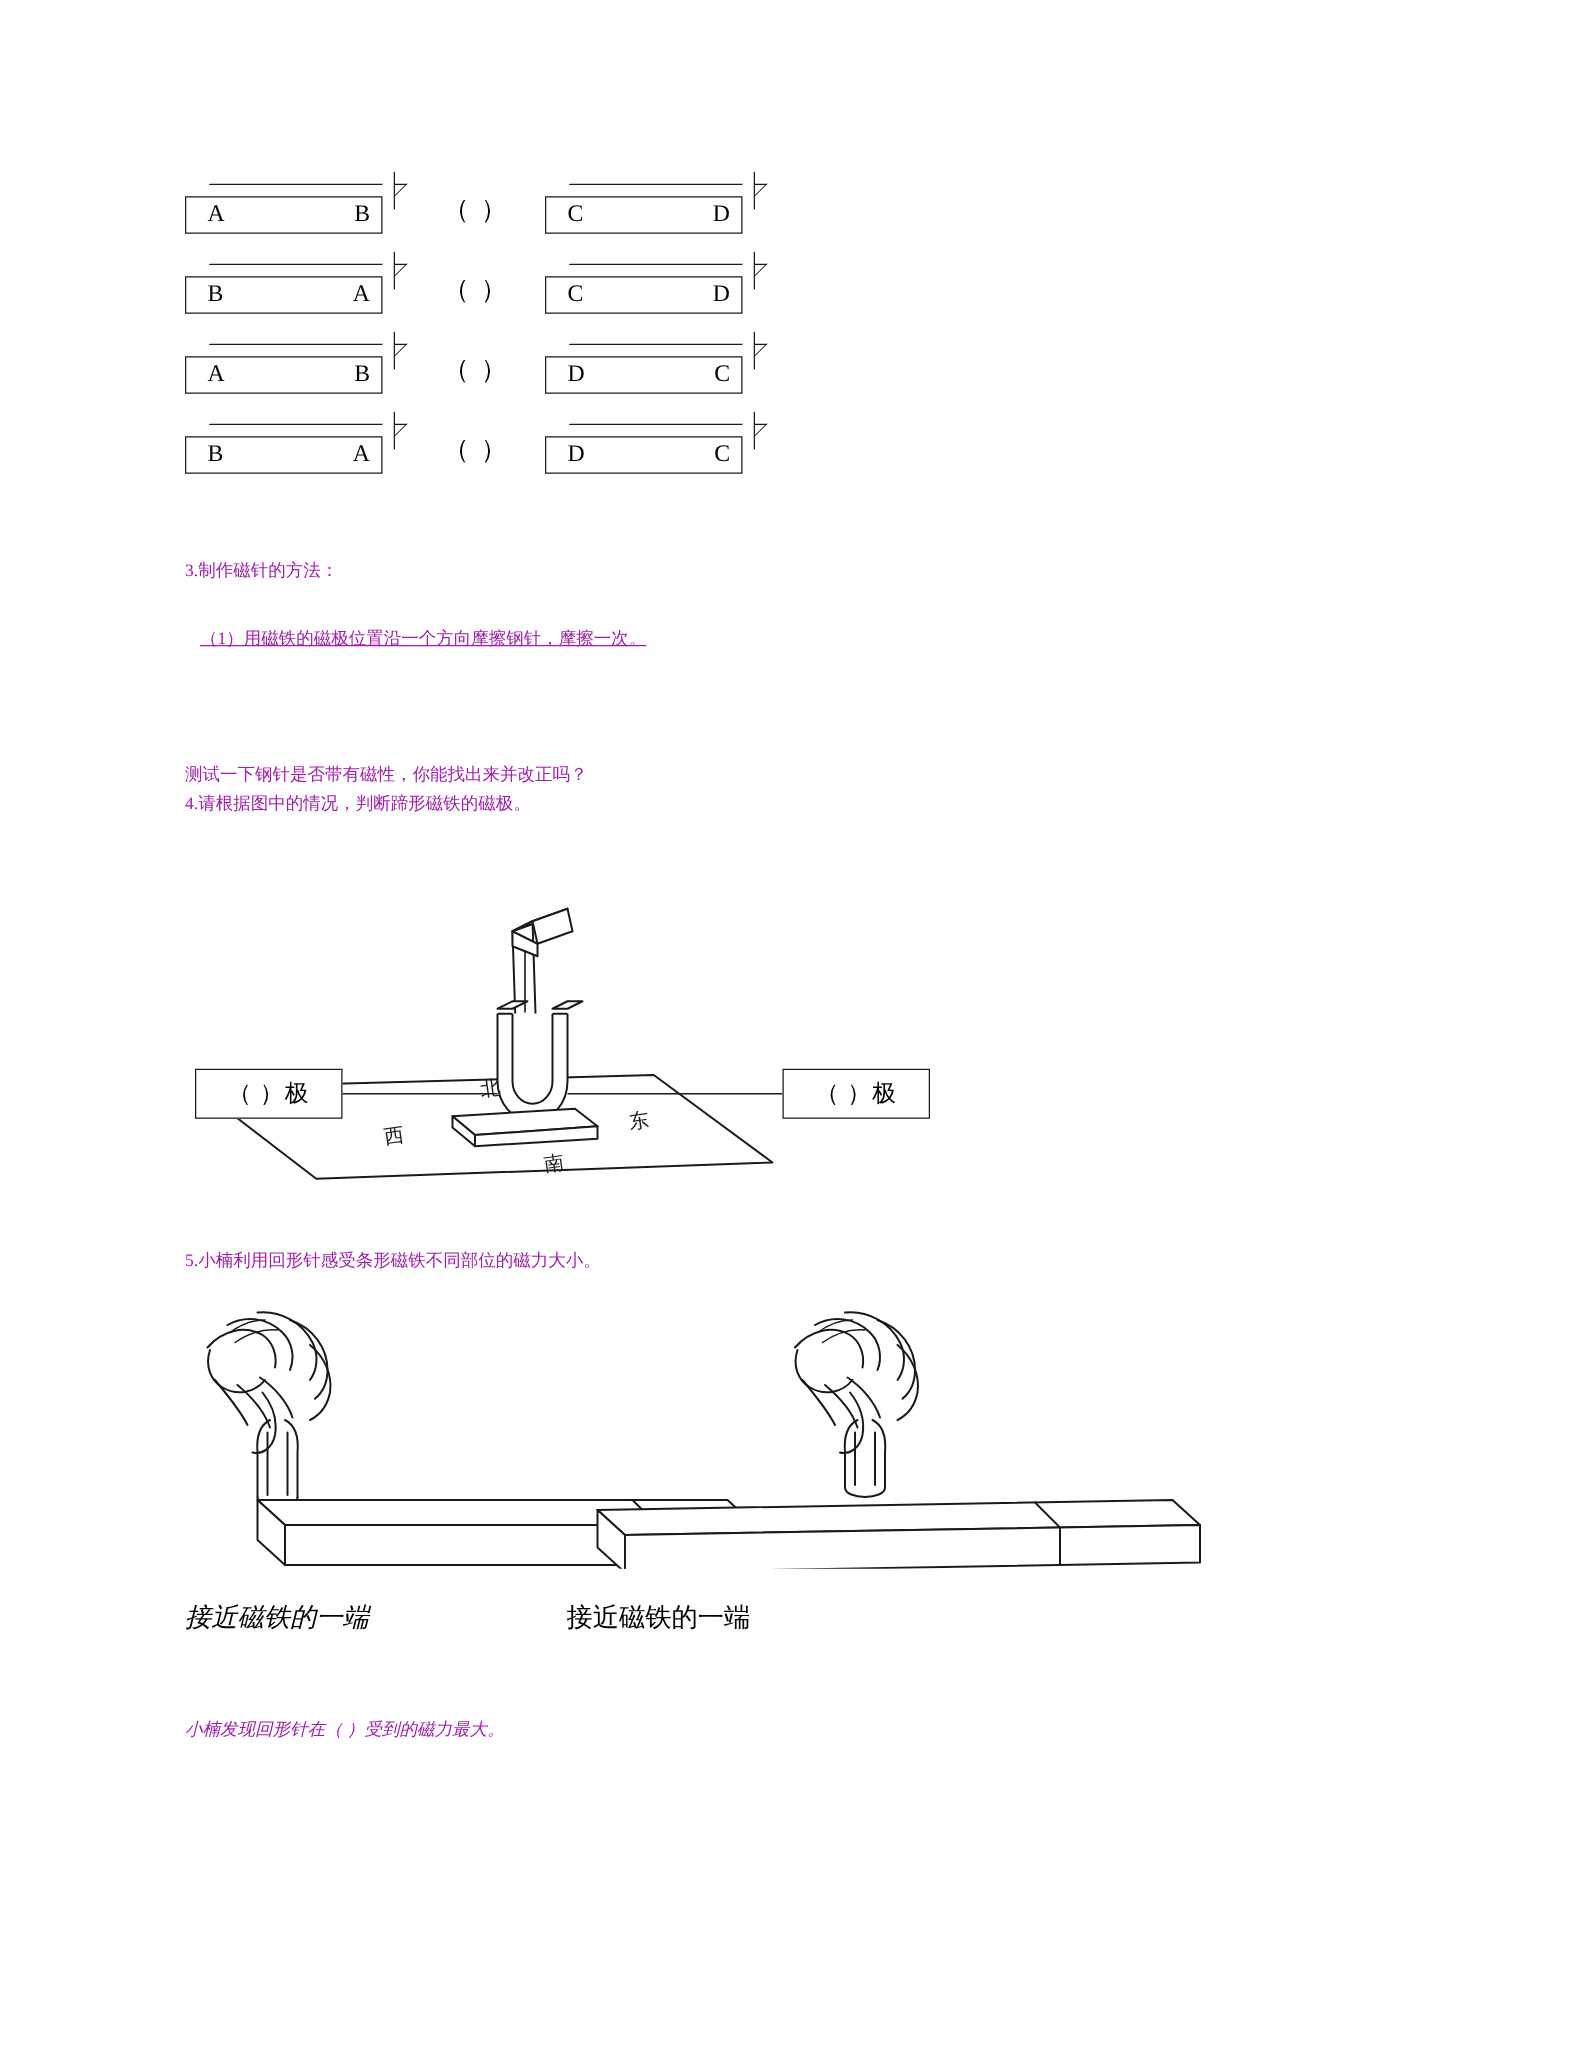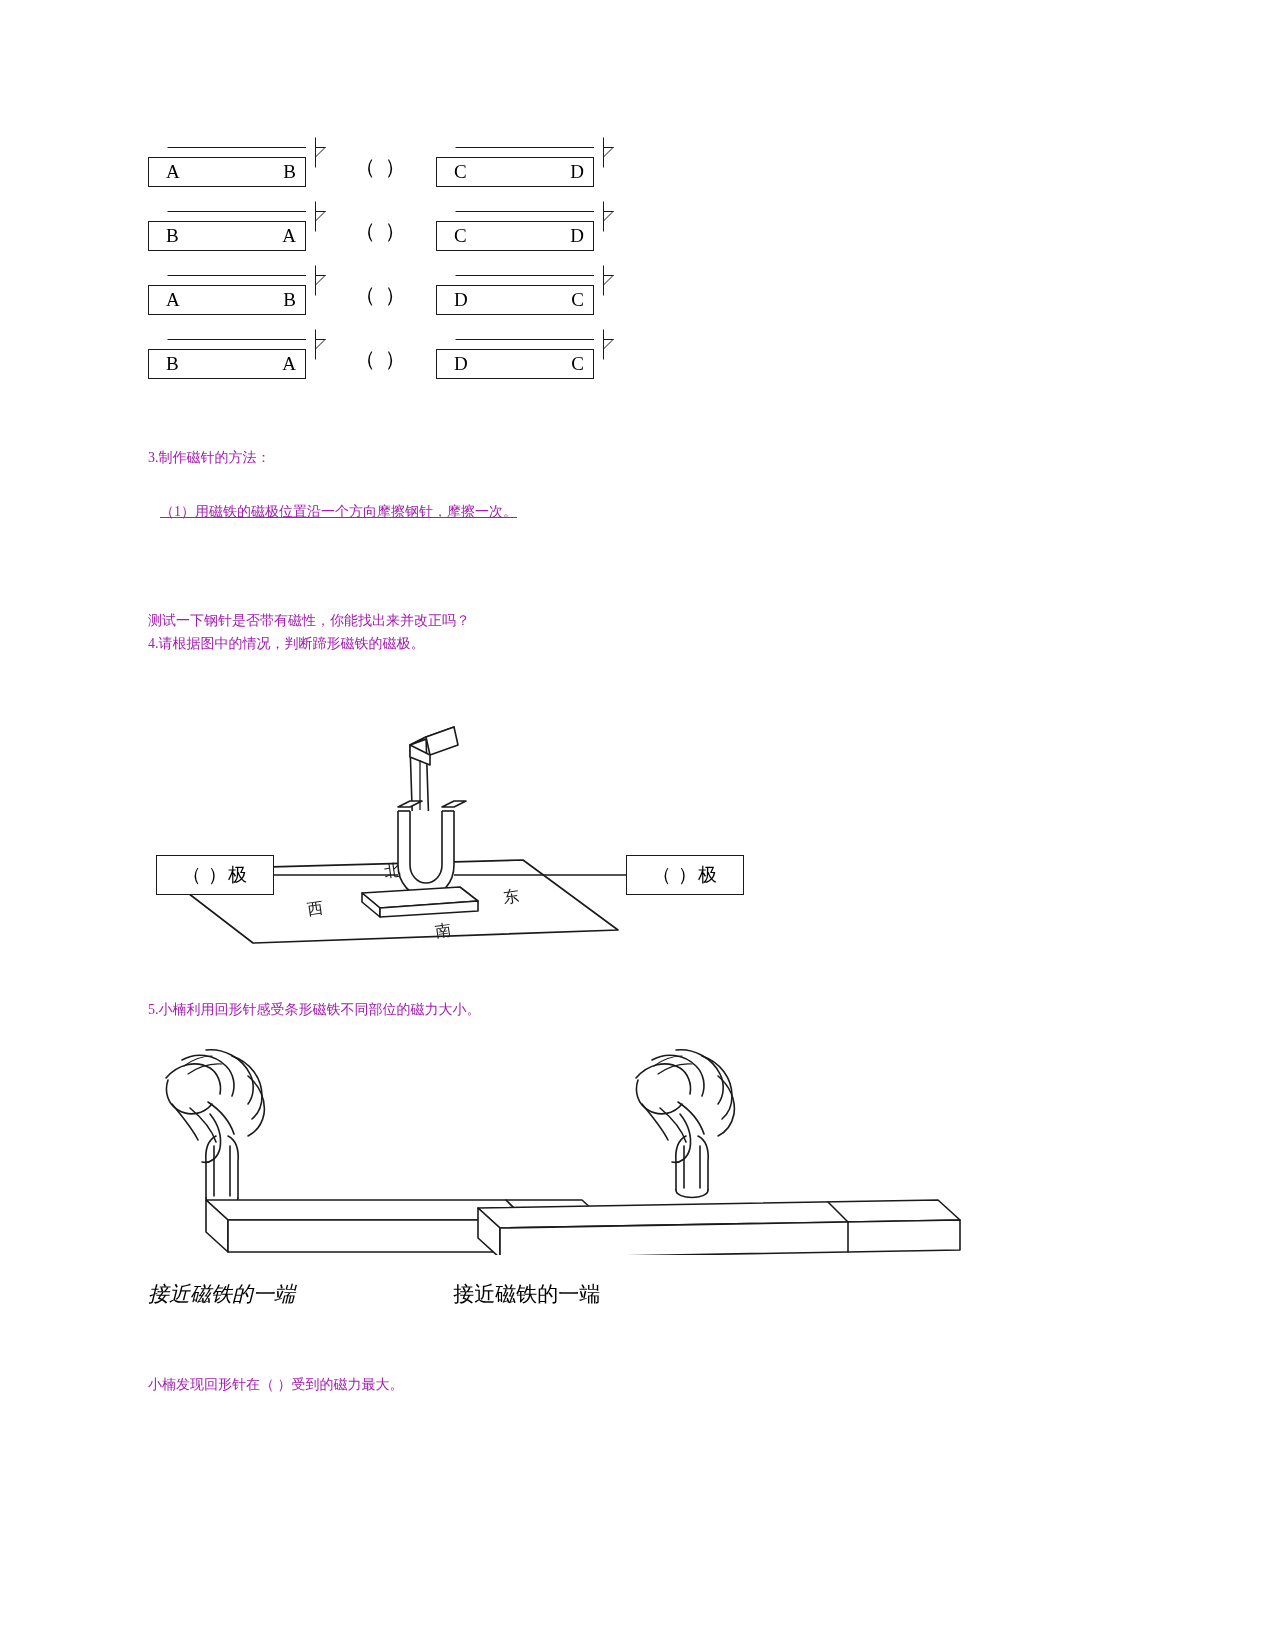--- a/index.html
+++ b/index.html
@@ -333,15 +333,15 @@
         <line x1="680" y1="162" x2="700" y2="182"></line>
       </g>
     </svg>
   </div>
 
   <div class="caption-row">
     <span style="width:300px;font-style:italic;">接近磁铁的一端</span>
     <span>接近磁铁的一端</span>
   </div>
 
-  <div class="txt" style="left:148px; top:1370px;">小楠发现回形针在（        ）受到的磁力最大。</div>
+  <div class="txt" style="left:148px; top:1370px;font-style:italic;">小楠发现回形针在（        ）受到的磁力最大。</div>
 
 </div>
 
 </body></html>

